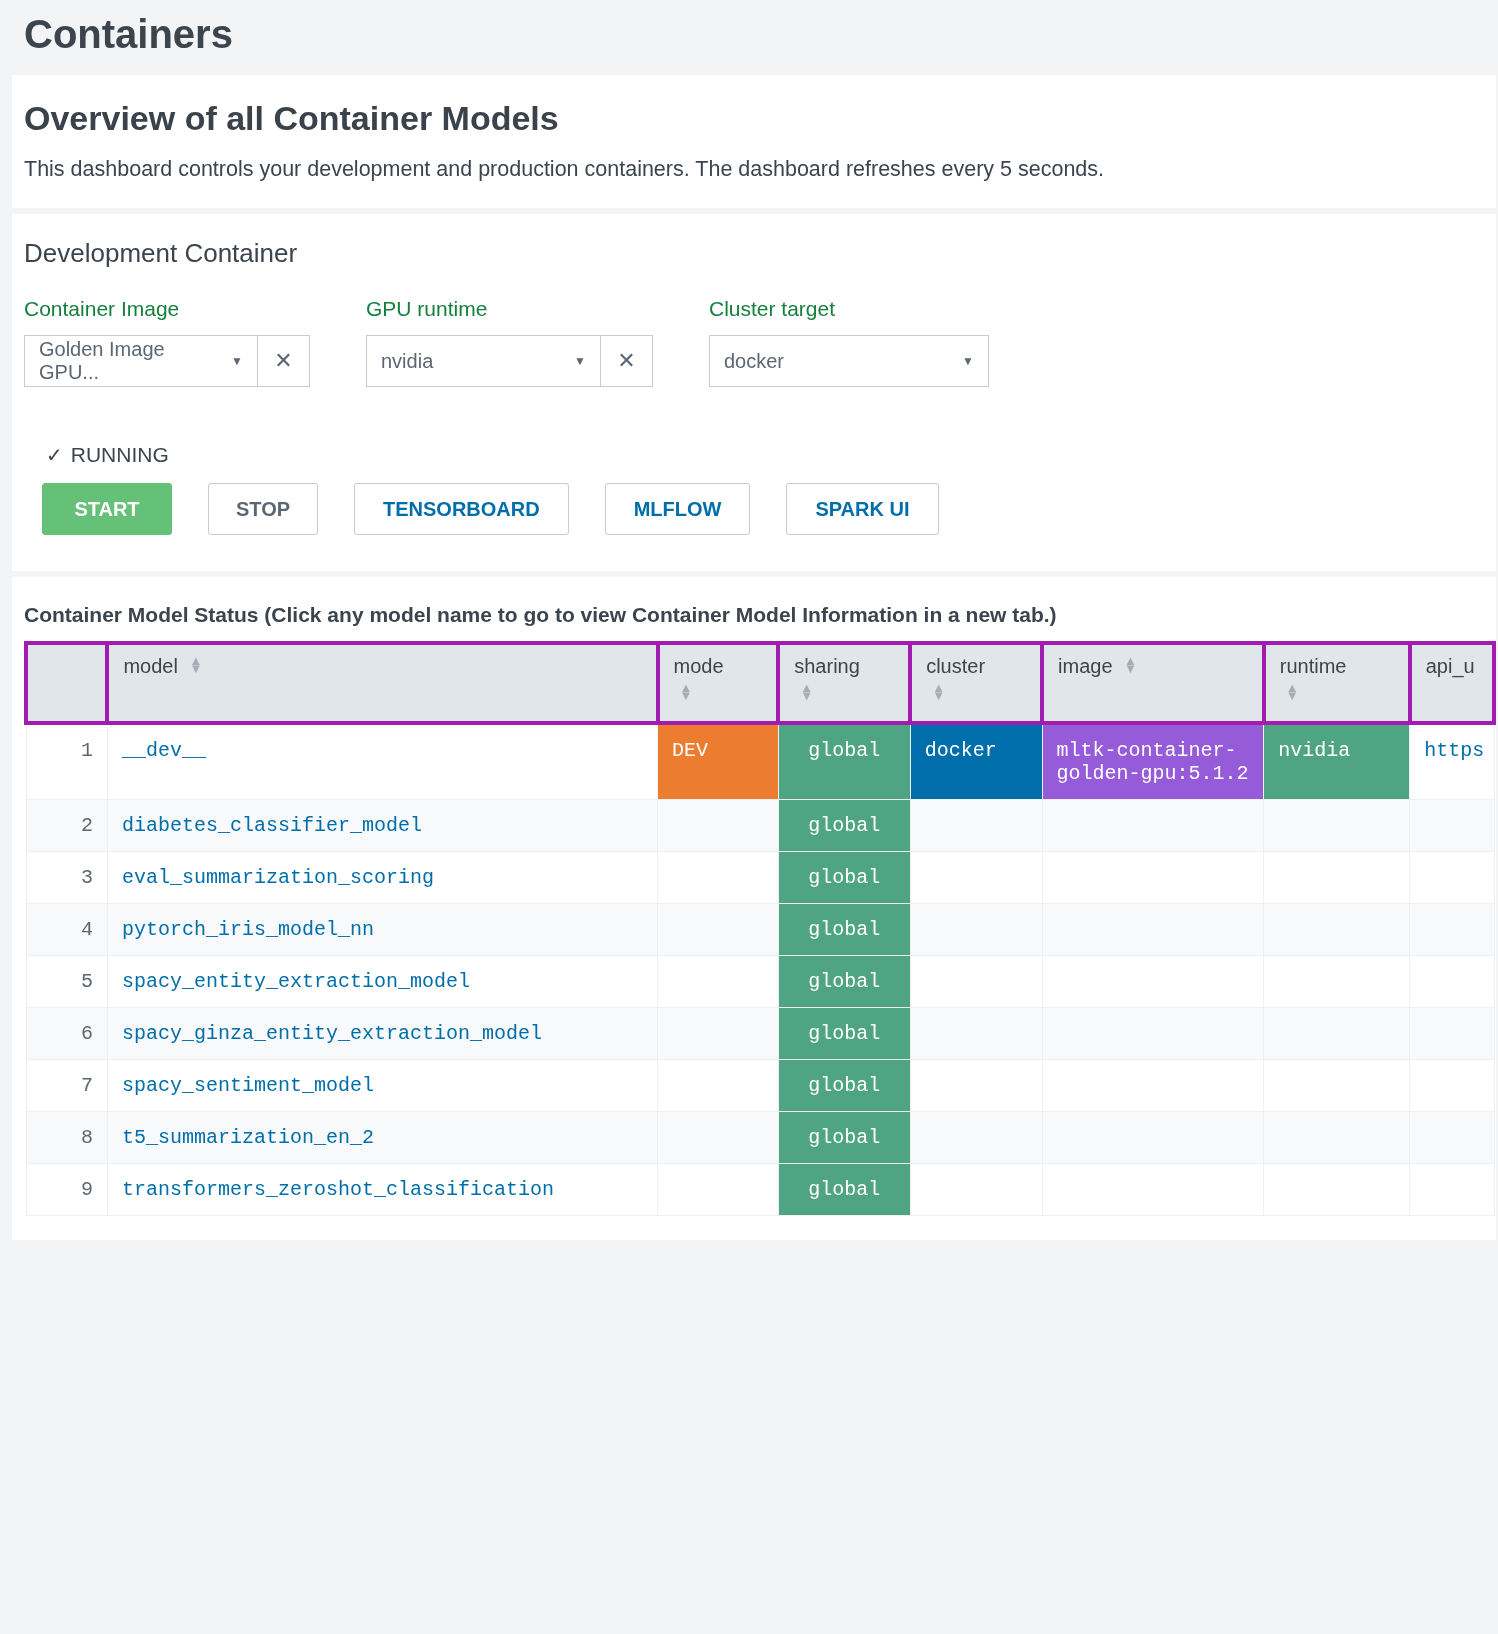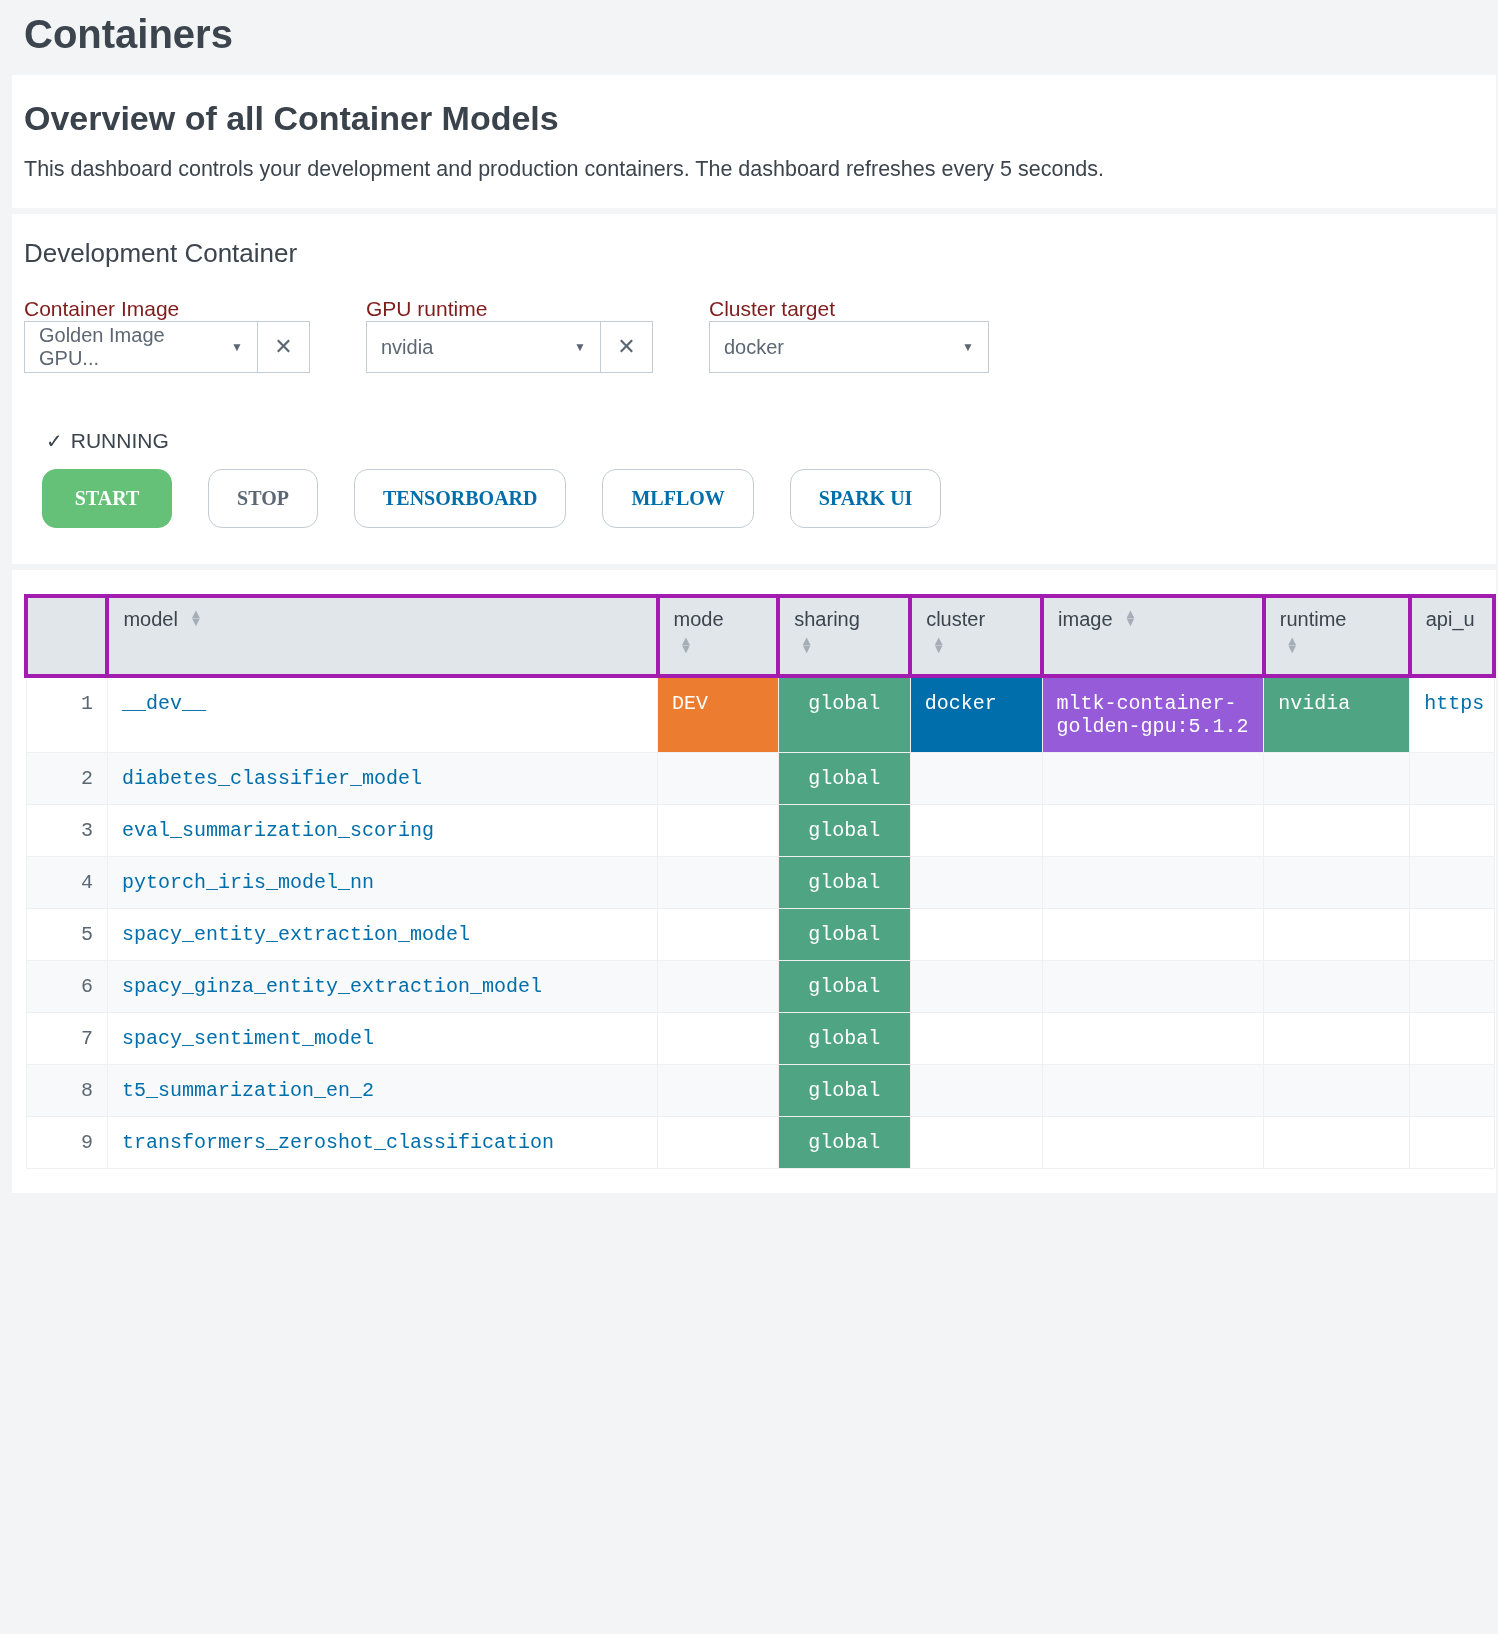--- a/index.html
+++ b/index.html
@@ -38,21 +38,22 @@
     margin-bottom: 28px;
   }
   .controls-row {
     display: flex;
     gap: 56px;
     margin-bottom: 56px;
   }
   .control-group { display: flex; flex-direction: column; }
   .control-label {
     font-size: 21px;
-    color: #7f1d1d;
+    color: #15803d;
+    margin-bottom: 14px;
   }
   .select-with-clear, .select-plain {
     display: flex;
     align-items: stretch;
     height: 52px;
   }
   .select-box {
     display: flex;
     align-items: center;
     justify-content: space-between;
@@ -93,29 +94,29 @@
   }
   .status-row .check { font-size: 20px; }
   .buttons-row {
     display: flex;
     align-items: center;
     gap: 36px;
     flex-wrap: wrap;
     padding: 0 0 12px 18px;
   }
   .btn {
-    height: 59px;
+    height: 52px;
     border: 1px solid #c3cbd4;
     background: #fff;
     padding: 0 28px;
     font-size: 20px;
     font-weight: 600;
     cursor: pointer;
-    border-radius: 14px;
-    display: flex; align-items:center; justify-content:center;font-family:Liberation Serif, serif;
+    border-radius: 3px;
+    display: flex; align-items:center; justify-content:center;
   }
   .btn-start {
     background: #65c178;
     border-color: #65c178;
     color: #fff;
     width: 130px;
     padding: 0;
   }
   .btn-stop { color: #5c6773; width: 110px; padding:0;}
   .btn-link { color: #006eaa; }
@@ -229,20 +230,21 @@
   <div class="buttons-row">
     <button class="btn btn-start">START</button>
     <button class="btn btn-stop">STOP</button>
     <button class="btn btn-link">TENSORBOARD</button>
     <button class="btn btn-link">MLFLOW</button>
     <button class="btn btn-link">SPARK UI</button>
   </div>
 </div>
 
 <div class="card" style="padding-right:0;">
+  <div class="table-title">Container Model Status (Click any model name to go to view Container Model Information in a new tab.)</div>
   <div class="table-wrap">
     <table class="status-table">
       <thead>
         <tr>
           <th class="col-num"></th>
           <th class="col-model">
             <span>model</span>
             <span class="sort"><span>▲</span><span>▼</span></span>
           </th>
           <th class="col-mode">

